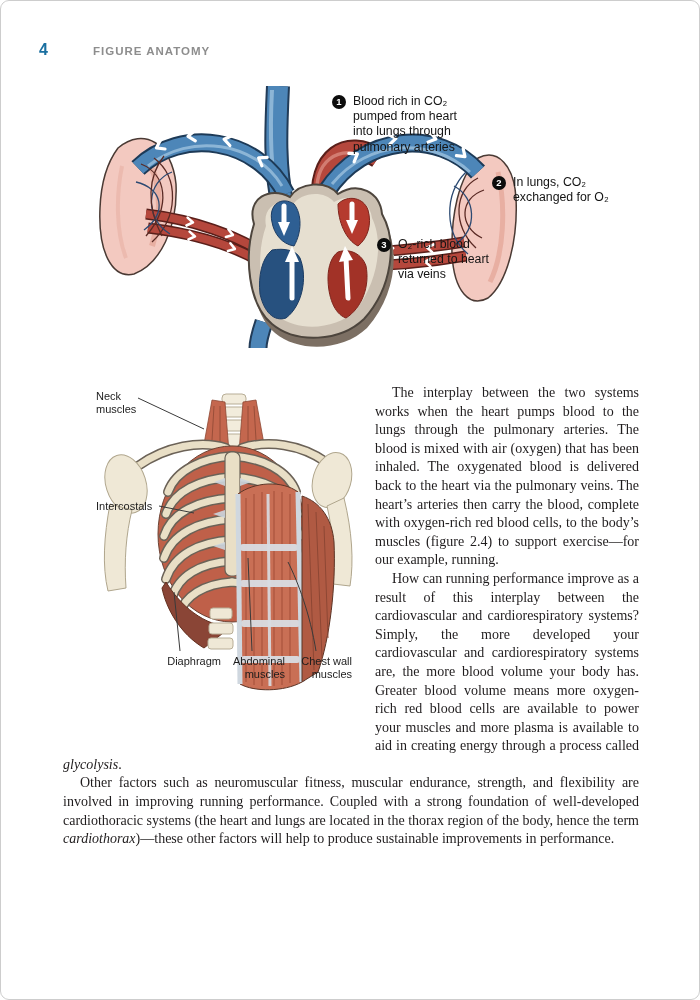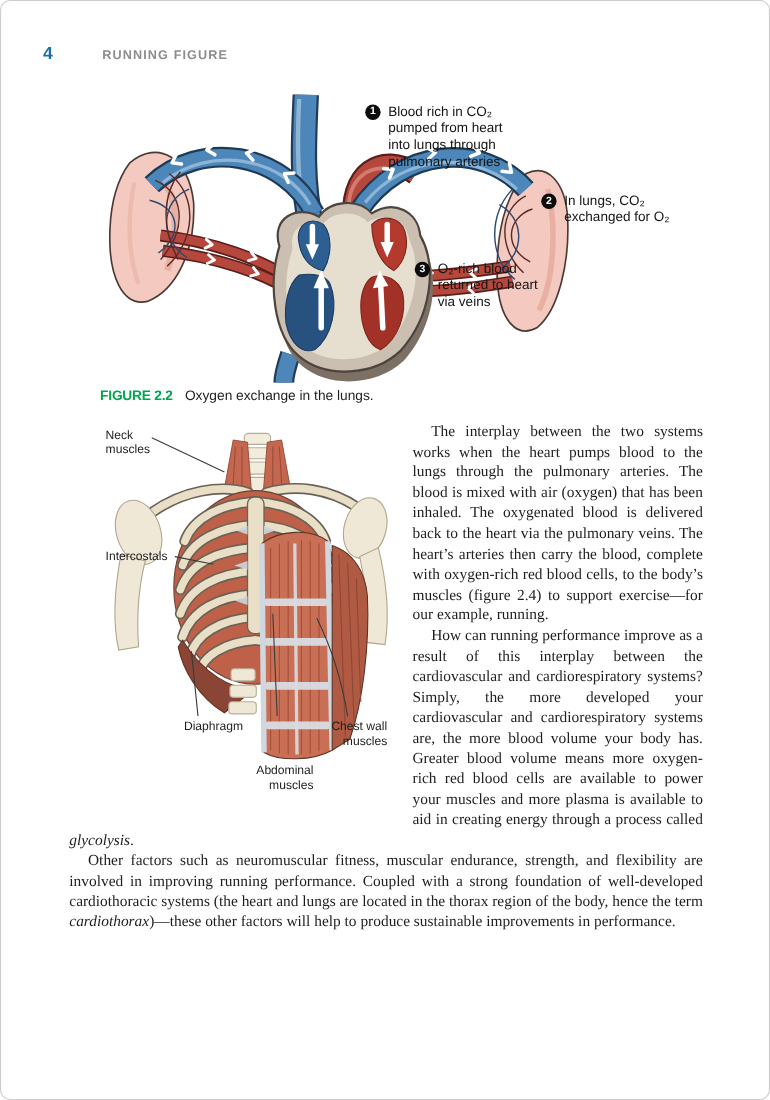--- a/index.html
+++ b/index.html
@@ -31,21 +31,21 @@
   .flabel.ctr{text-align:right;}
   .fig23 .figcap{left:28px;top:316px;}
   .it{font-style:italic;}
 </style>
 </head>
 <body>
 
 <div class="page">
 
   <div class="page-num">4</div>
-  <div class="running-head">RUNNING FIGURE</div>
+  <div class="running-head">FIGURE ANATOMY</div>
 
   <div class="fig22">
     <svg width="540" height="262" viewBox="0 0 540 262">
 
       <g>
         <path d="M 32,62 C 58,40 86,58 90,98 C 92,142 74,178 48,188 C 26,193 12,166 14,122 C 15,97 20,78 32,62 Z" fill="#f3c9c0" stroke="#4a3a34" stroke-width="1.5"></path>
         <path d="M 58,72 C 74,88 78,122 66,160" fill="none" stroke="#e2a495" stroke-width="6" opacity="0.7"></path>
         <path d="M 36,80 C 30,110 30,146 40,172" fill="none" stroke="#e7b0a3" stroke-width="4" opacity="0.6"></path>
       </g>
 
@@ -165,23 +165,20 @@
       <span class="line">exchanged for O₂</span>
     </div>
     <div class="ann" style="left:291px;top:151px;">
       <span class="badge">3</span>
       <span class="line">O₂-rich blood</span>
       <span class="line">returned to heart</span>
       <span class="line">via veins</span>
     </div>
   </div>
 
-  <div class="figcap" style="left:90px;top:352px;">
-    <span class="lbl">FIGURE 2.2</span><span>Oxygen exchange in the lungs.</span>
-  </div>
 
   <div class="content">
 
     <div class="fig23">
       <svg width="285" height="310" viewBox="0 0 285 310">
 
         <g fill="#f2ecdc" stroke="#b7ad96">
           <rect x="136" y="8" width="24" height="10" rx="4"></rect>
           <rect x="135" y="21" width="26" height="10" rx="4"></rect>
           <rect x="134" y="34" width="28" height="11" rx="4"></rect>
@@ -306,21 +303,21 @@
         </g>
       </svg>
 
       <div class="flabel" style="left:33px;top:6px;">
         <span style="display:block;">Neck</span>
         <span style="display:block;">muscles</span>
       </div>
       <div class="flabel" style="left:33px;top:116px;">Intercostals</div>
       <div class="flabel ctr" style="left:92px;width:66px;top:271px;">Diaphragm</div>
       <div class="flabel ctr" style="left:158px;width:64px;top:271px;">
-        <span style="display:block;margin-top:40px;">Abdominal</span>
+        <span style="display:block;">Abdominal</span>
         <span style="display:block;">muscles</span>
       </div>
       <div class="flabel ctr" style="left:223px;width:66px;top:271px;">
         <span style="display:block;">Chest wall</span>
         <span style="display:block;">muscles</span>
       </div>
 
     </div>
 
     <p class="ind">The interplay between the two systems works when the heart pumps blood to the lungs through the pulmonary arteries. The blood is mixed with air (oxygen) that has been inhaled. The oxygenated blood is delivered back to the heart via the pulmonary veins. The heart’s arteries then carry the blood, complete with oxygen-rich red blood cells, to the body’s muscles (figure 2.4) to support exercise—for our example, running.</p>

